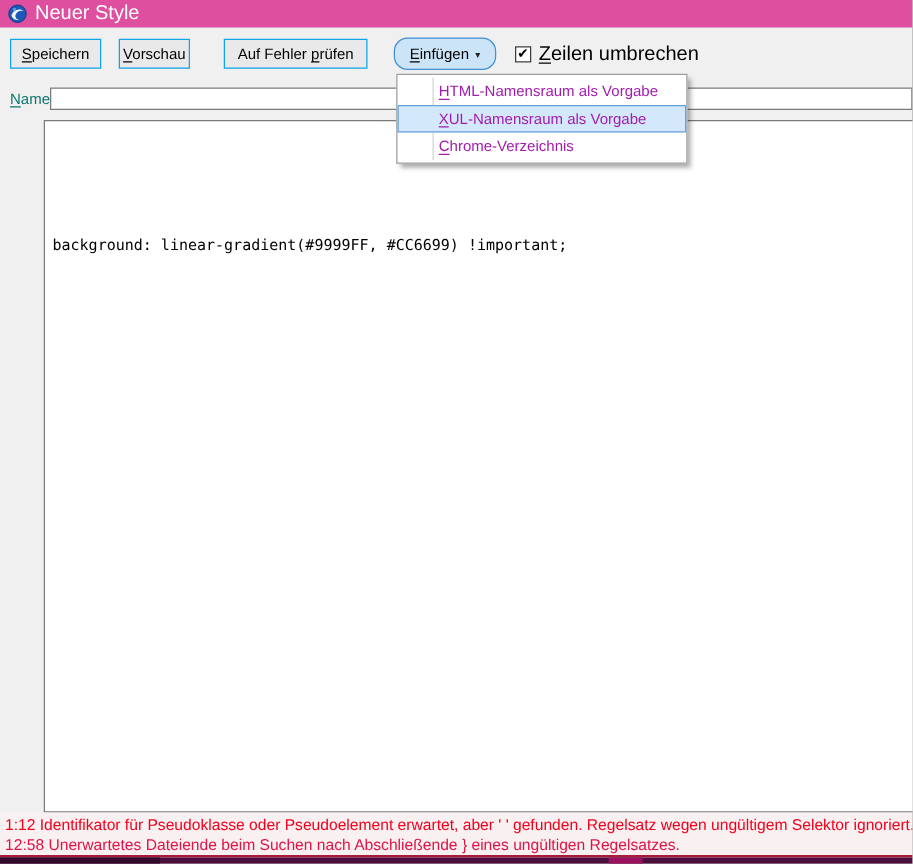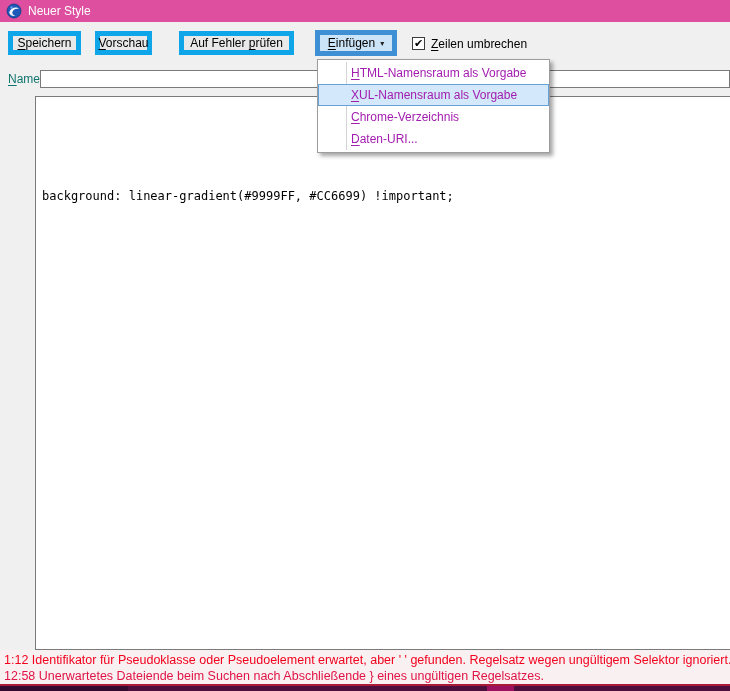--- a/index.html
+++ b/index.html
@@ -5,45 +5,45 @@
   html,body{margin:0;padding:0;}
   body{font-family:"Liberation Sans",sans-serif;background:#2b2b2b;}
   #window{
     position:relative;width:730px;height:691px;background:#f0f0f0;
     overflow:hidden;
   }
   
   #titlebar{
     position:absolute;left:0;top:0;width:730px;height:22px;
     background:#de4f9f;color:#ffffff;display:flex;align-items:center;
-    font-size:12px;
+    font-size:16px;
   }
   #titlebar .app-icon{margin:0 6px 0 6px;display:flex;}
   
   .btn{
     position:absolute;box-sizing:border-box;height:24px;
-    border:5px solid #0ea5e9;background:#e9e9e9;font-size:12px;color:#000;
+    border:1px solid #0ea5e9;background:#e9e9e9;font-size:12px;color:#000;
     display:flex;align-items:center;justify-content:center;cursor:default;
   }
   #btn-speichern{left:8px;top:31px;width:73px;}
   #btn-vorschau{left:95px;top:31px;width:57px;}
   #btn-pruefen{left:179px;top:31px;width:115px;}
   #btn-einfuegen{
     left:315px;top:30px;width:82px;height:26px;
-    background:#cce4f7;border-color:#3f8fd4;
+    background:#cce4f7;border-color:#3f8fd4;border-radius:11px;
   }
   #btn-einfuegen .arrow{font-size:8px;margin-left:5px;color:#222;}
   .mn{text-decoration:underline;text-underline-offset:2px;}
   #wrap-checkbox{
     position:absolute;left:412px;top:37px;width:13px;height:13px;
     box-sizing:border-box;border:1px solid #3c3c3c;background:#fff;
     display:flex;align-items:center;justify-content:center;
     font-size:11px;line-height:11px;color:#000;cursor:default;
   }
-  #wrap-label{position:absolute;left:431px;top:37px;font-size:12px;line-height:14px;color:#000;}
+  #wrap-label{position:absolute;left:431px;top:37px;font-size:16px;line-height:14px;color:#000;}
   
   #name-label{position:absolute;left:8px;top:72px;font-size:12px;color:#0f766e;}
   #name-input{
     position:absolute;left:40px;top:70px;width:690px;height:18px;
     box-sizing:border-box;border:1px solid #7a7a7a;background:#fff;
     font-size:12px;padding:0 3px;outline:none;
   }
   
   #editor{
     position:absolute;left:9px;top:96px;width:721px;height:554px;
@@ -128,21 +128,20 @@
 
   <div id="editor">
     <pre>background: linear-gradient(#9999FF, #CC6699) !important;</pre>
   </div>
 
   <div id="insert-menu">
     <div class="gutter"></div>
     <div class="menu-item"><span class="mn">H</span><span>TML-Namensraum als Vorgabe</span></div>
     <div class="menu-item selected"><span class="mn">X</span><span>UL-Namensraum als Vorgabe</span></div>
     <div class="menu-item"><span class="mn">C</span><span>hrome-Verzeichnis</span></div>
-    <div class="menu-item"><span class="mn">D</span><span>aten-URI...</span></div>
   </div>
 
   <div id="error-panel">
     <div id="err-0" class="err">1:12 Identifikator für Pseudoklasse oder Pseudoelement erwartet, aber ' ' gefunden. Regelsatz wegen ungültigem Selektor ignoriert.</div>
     <div id="err-1" class="err">12:58 Unerwartetes Dateiende beim Suchen nach Abschließende } eines ungültigen Regelsatzes.</div>
   </div>
 
   <div id="bottom-line"></div>
   <div id="bottom-bar">
     <span class="seg-dark"></span>

